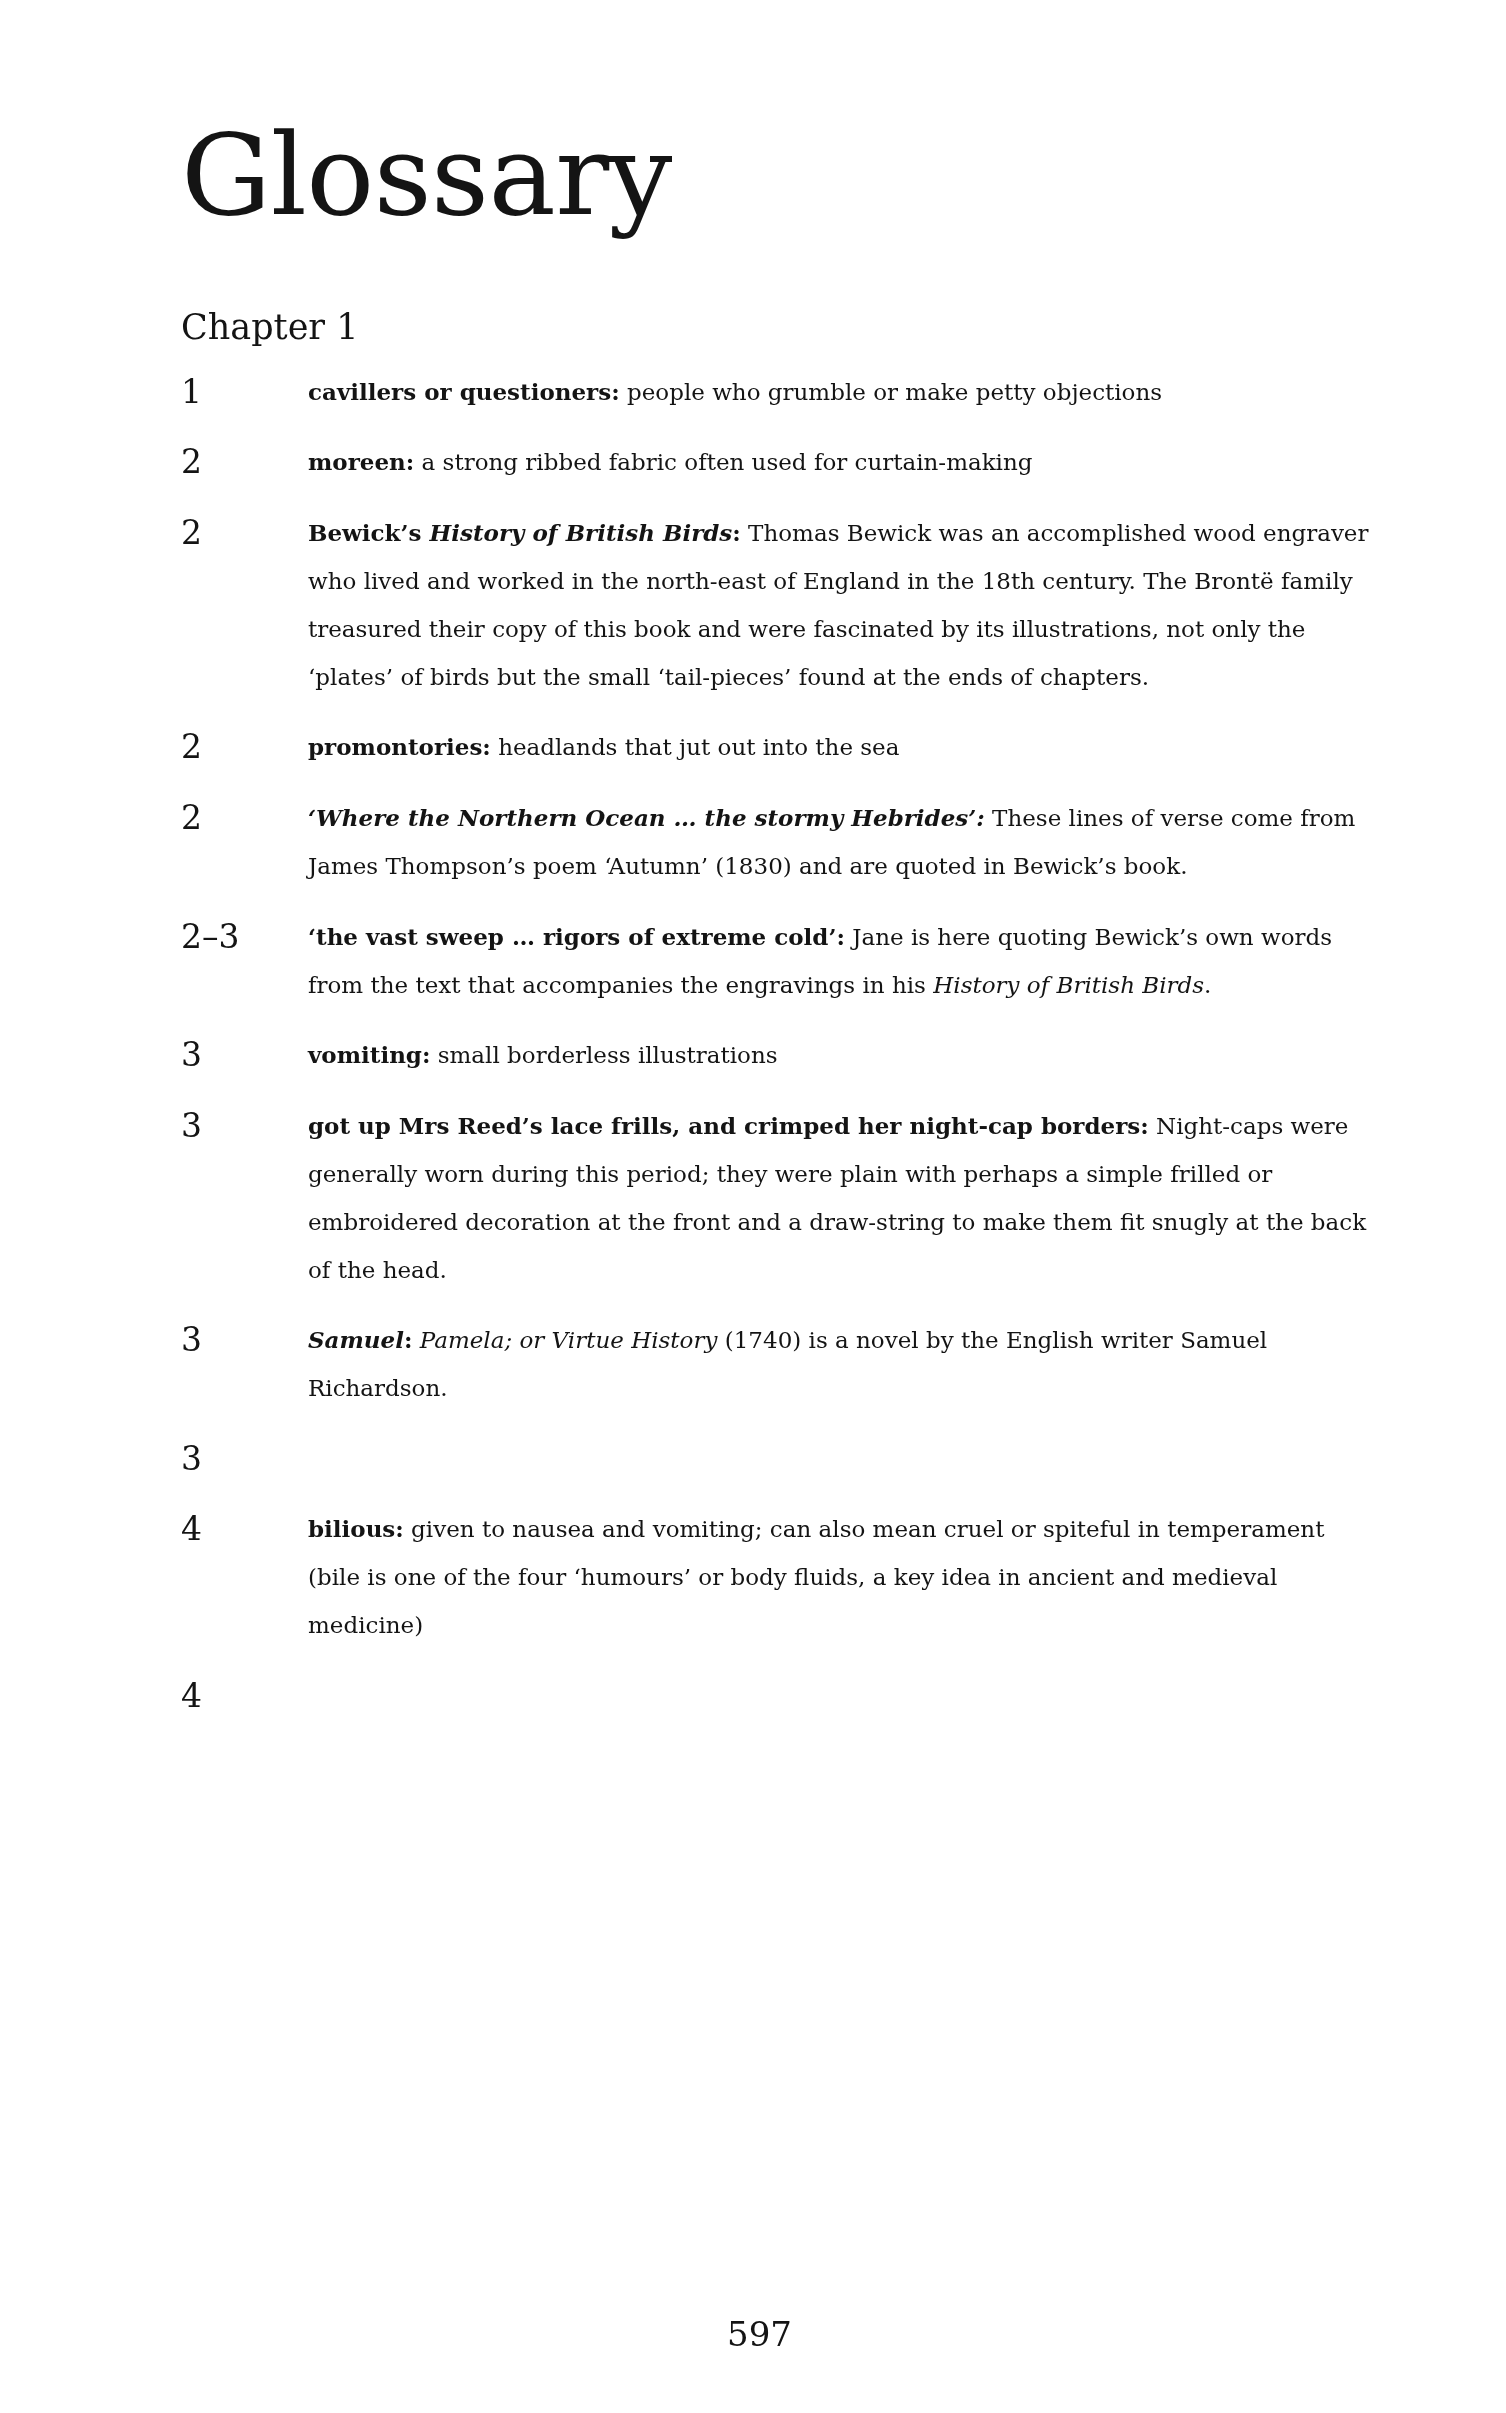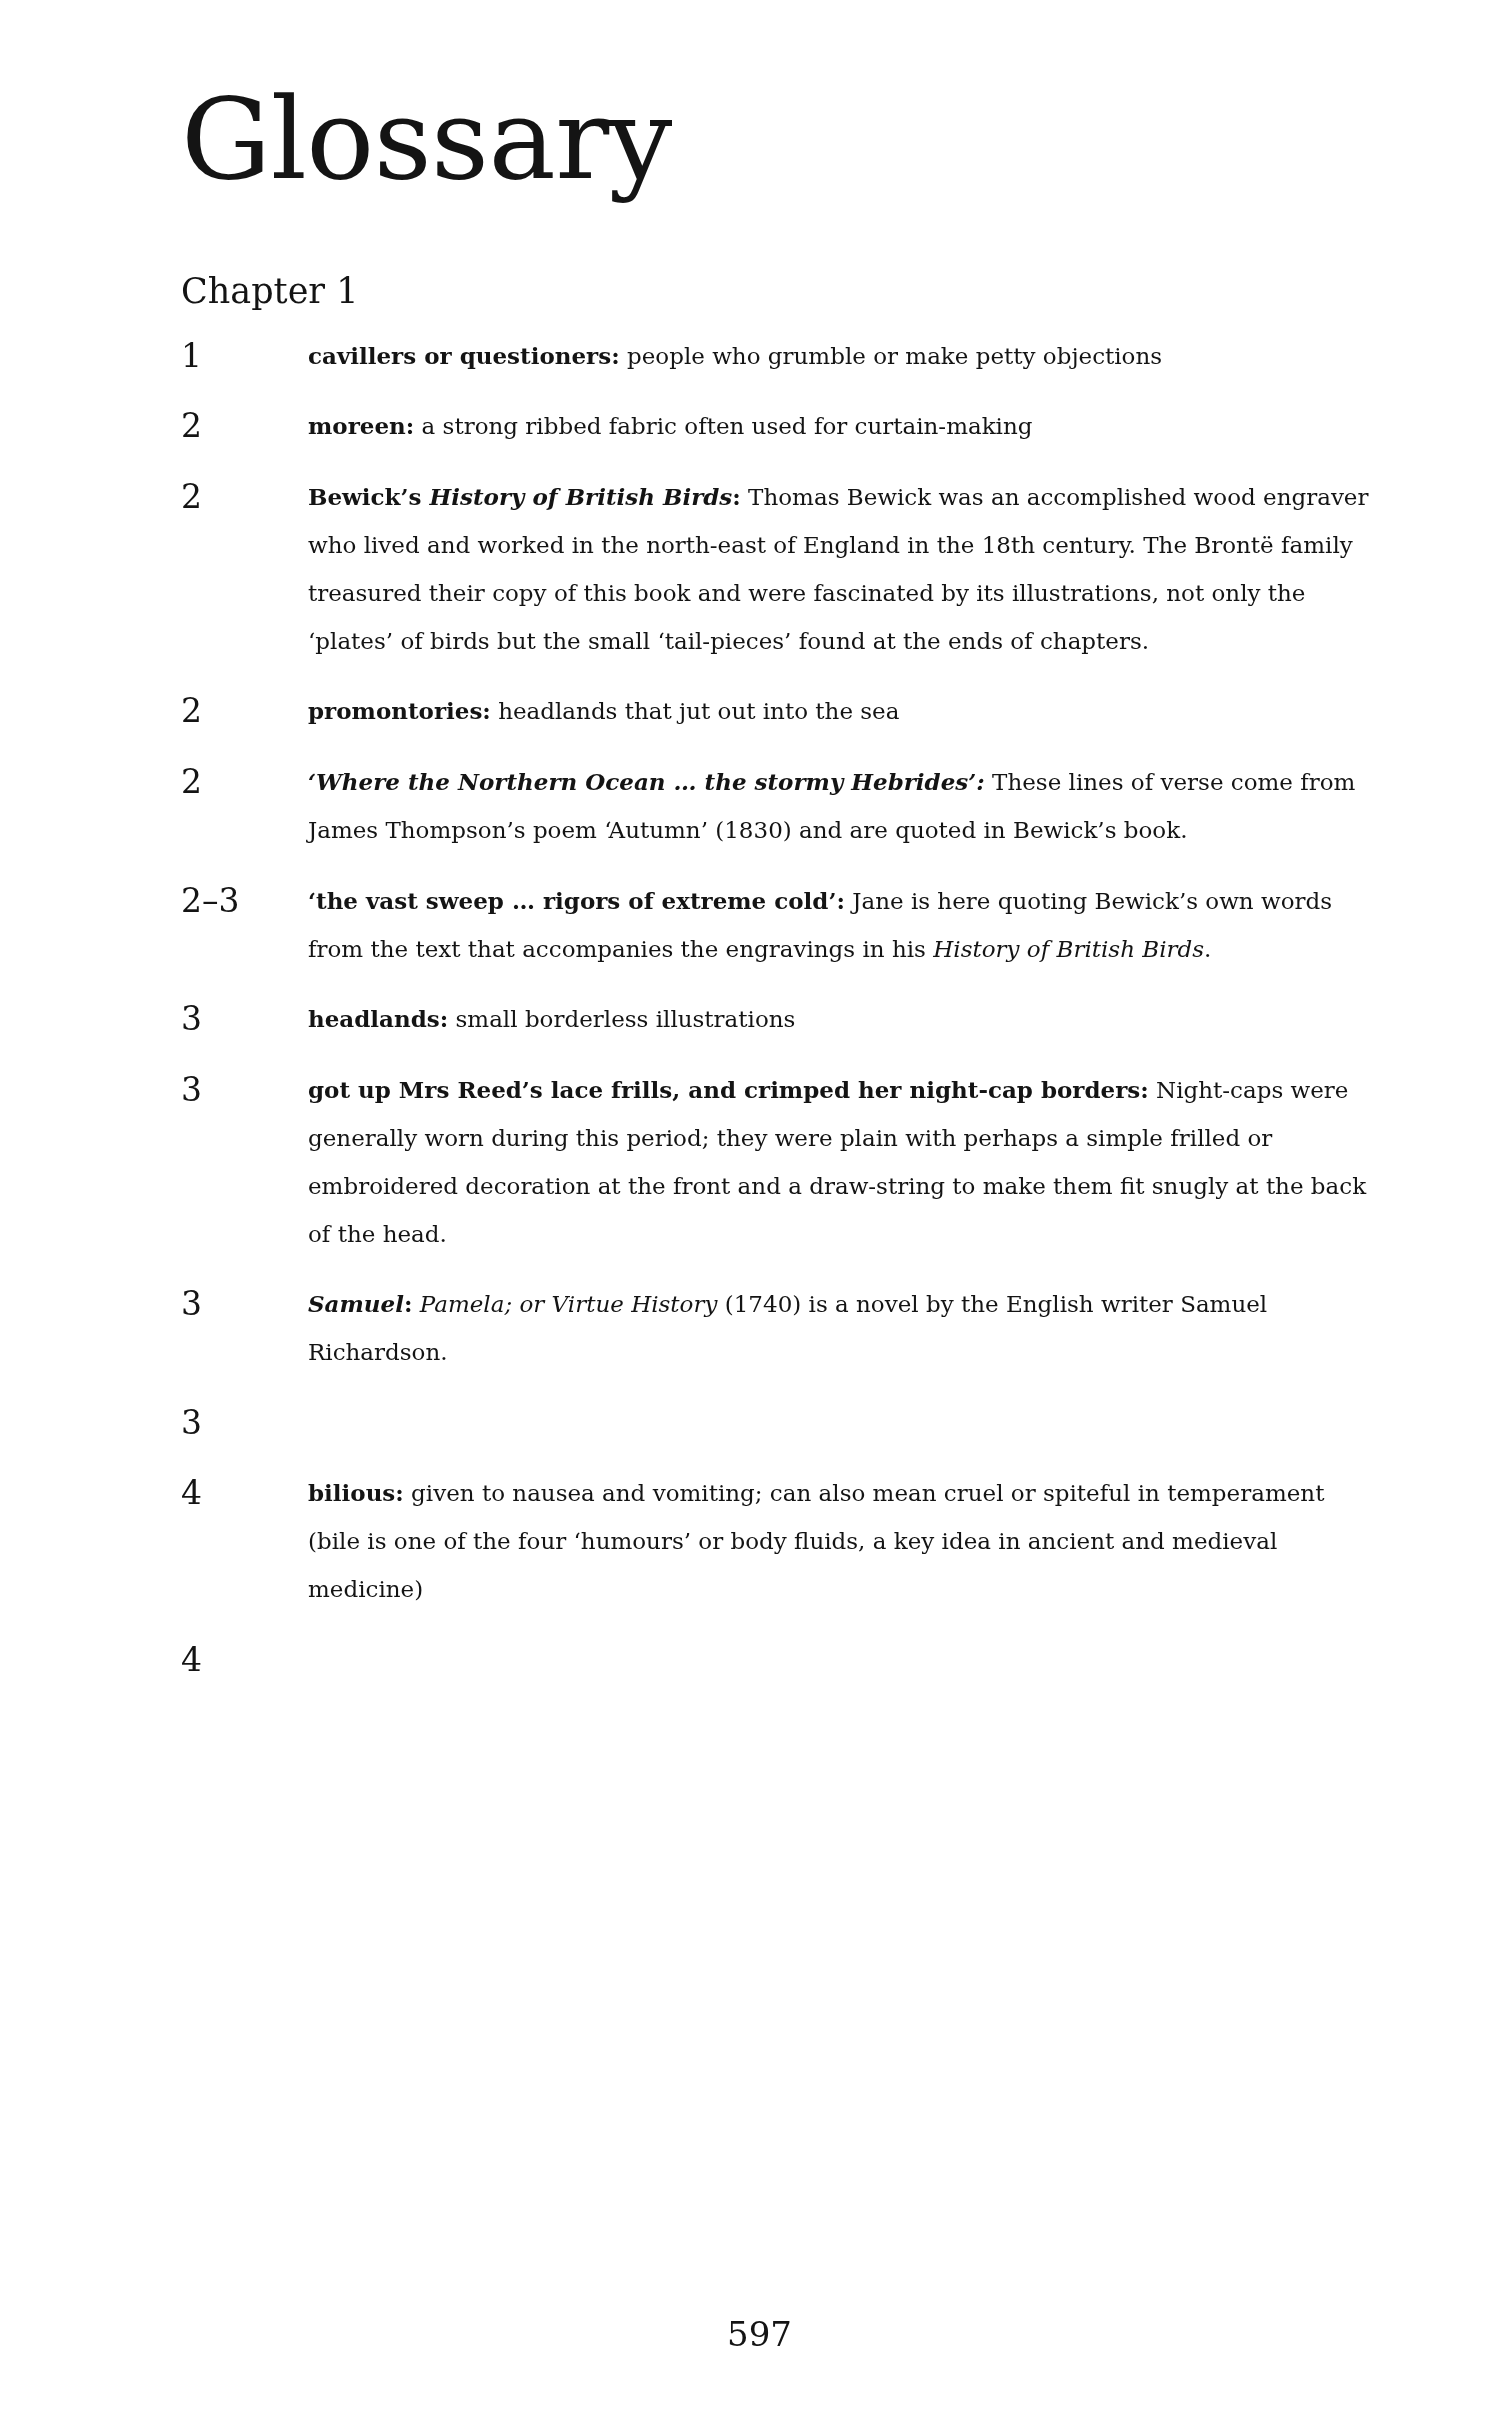--- a/index.html
+++ b/index.html
@@ -6,21 +6,21 @@
   body {
     background: #ffffff;
     color: #141414;
     font-family: "DejaVu Serif", "Liberation Serif", serif;
   }
   .page {
     position: relative;
     width: 1506px;
     height: 2413px;
     box-sizing: border-box;
-    padding: 76px 141px 0 181px;
+    padding: 112px 141px 0 181px;
     background: #ffffff;
     overflow: hidden;
   }
   .title {
     font-size: 113px;
     font-weight: 400;
     line-height: 1.12;
     margin: 0 0 66px 0;
     letter-spacing: -0.6px;
   }
@@ -86,21 +86,21 @@
       <div class="entry">
         <div class="ref">2</div>
         <div class="body"><span class="s-bi">‘Where the Northern Ocean … the stormy Hebrides’:</span><span class="s-r"> These lines of verse come from James Thompson’s poem ‘Autumn’ (1830) and are quoted in Bewick’s book.</span></div>
       </div>
       <div class="entry">
         <div class="ref">2–3</div>
         <div class="body"><span class="s-b">‘the vast sweep … rigors of extreme cold’:</span><span class="s-r"> Jane is here quoting Bewick’s own words from the text that accompanies the engravings in his </span><span class="s-i">History of British Birds</span><span class="s-r">.</span></div>
       </div>
       <div class="entry">
         <div class="ref">3</div>
-        <div class="body"><span class="s-b">headlands:</span><span class="s-r"> small borderless illustrations</span></div>
+        <div class="body"><span class="s-b">vomiting:</span><span class="s-r"> small borderless illustrations</span></div>
       </div>
       <div class="entry">
         <div class="ref">3</div>
         <div class="body"><span class="s-b">got up Mrs Reed’s lace frills, and crimped her night-cap borders:</span><span class="s-r"> Night-caps were generally worn during this period; they were plain with perhaps a simple frilled or embroidered decoration at the front and a draw-string to make them fit snugly at the back of the head.</span></div>
       </div>
       <div class="entry">
         <div class="ref">3</div>
         <div class="body"><span class="s-bi">Samuel</span><span class="s-b">:</span><span class="s-r"> </span><span class="s-i">Pamela; or Virtue History</span><span class="s-r"> (1740) is a novel by the English writer Samuel Richardson.</span></div>
       </div>
       <div class="entry">

